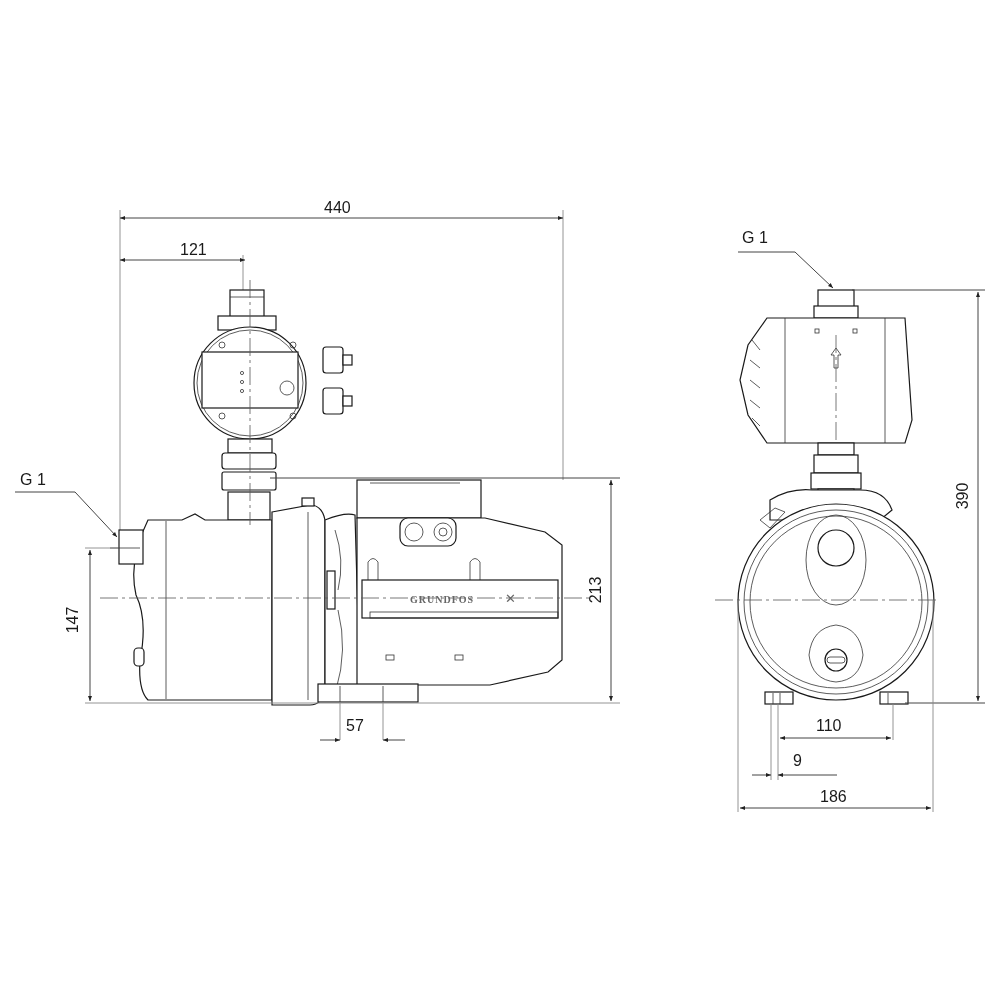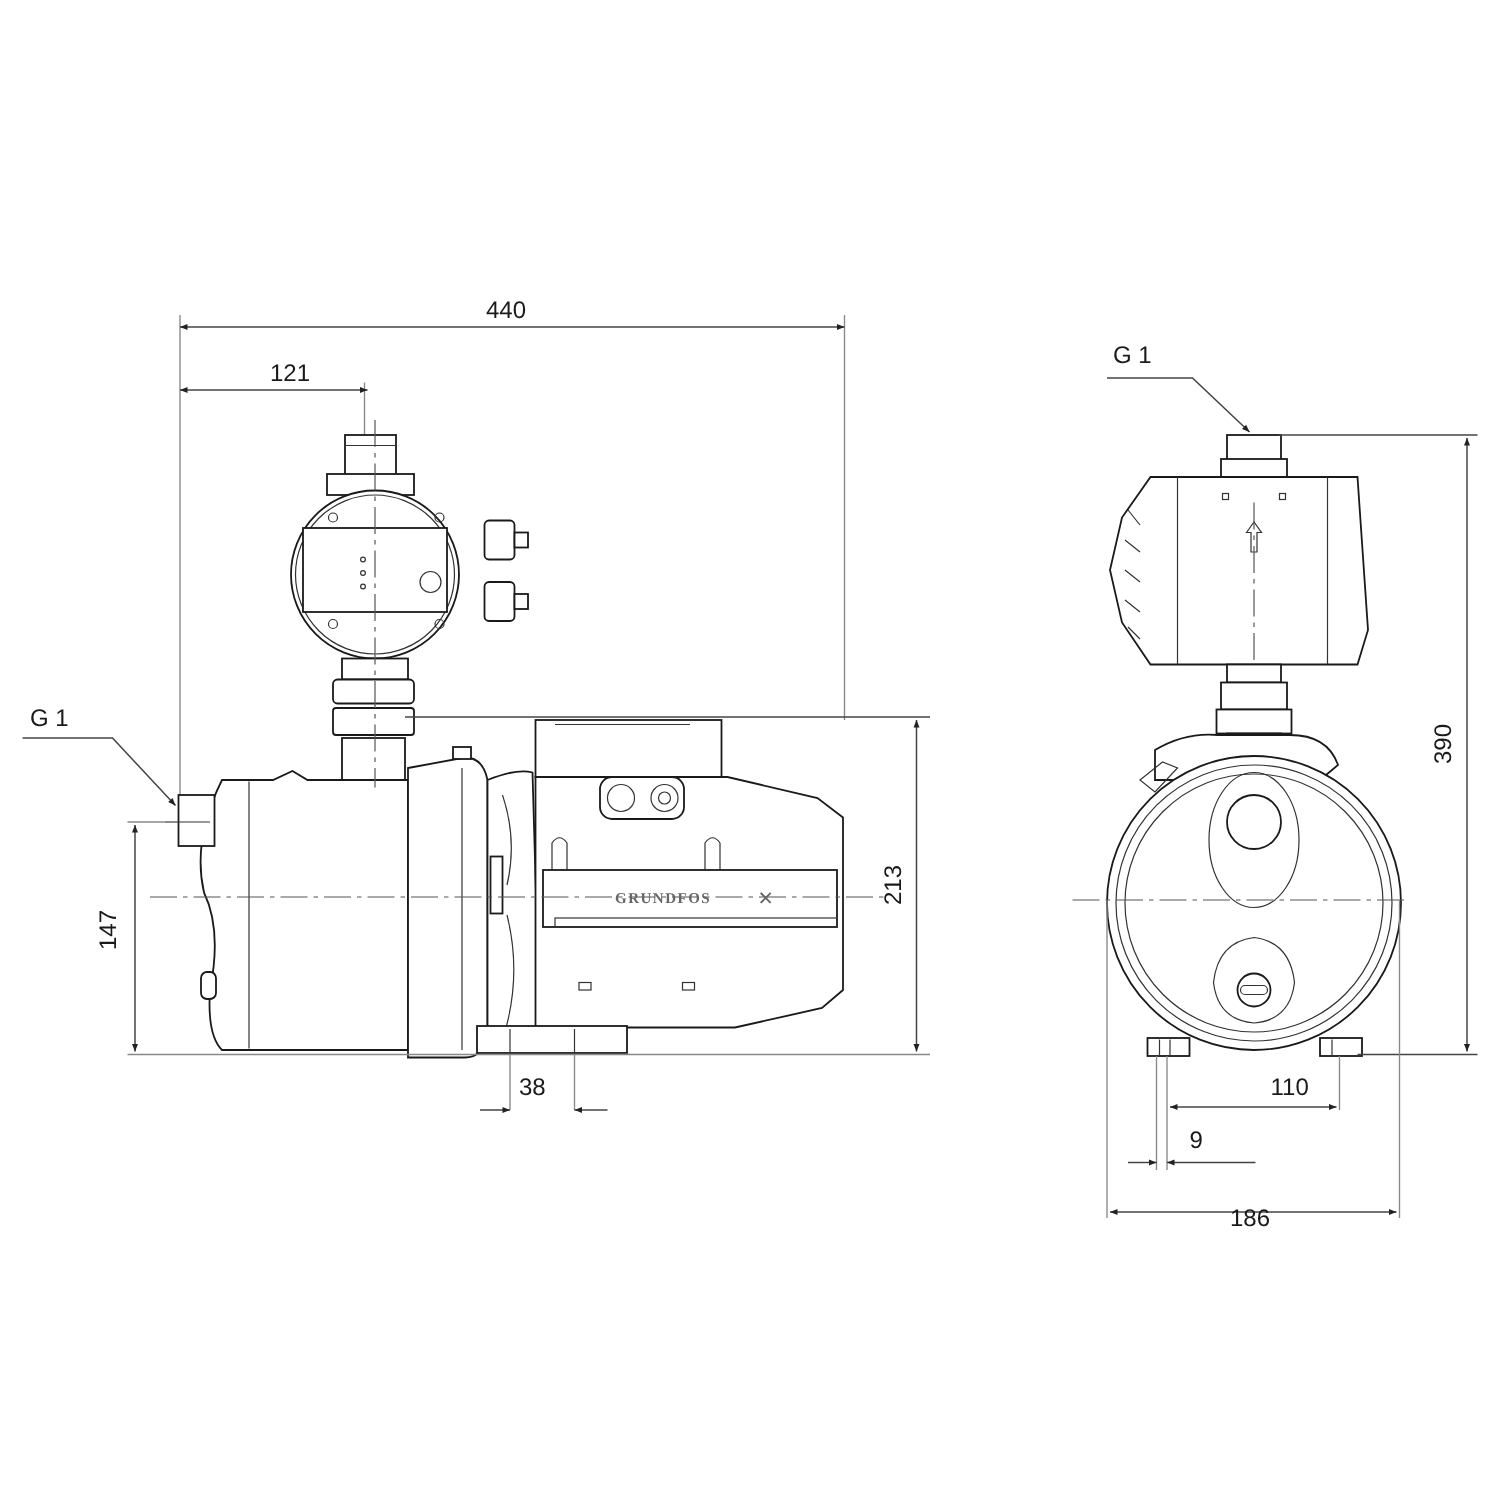--- a/index.html
+++ b/index.html
@@ -175,21 +175,21 @@
     <line class="ext" x1="933" y1="600" x2="933" y2="812"></line>
     <line class="dim" x1="740" y1="808" x2="931" y2="808" marker-start="url(#arr)" marker-end="url(#arr)"></line>
   </g>
 </svg>
 
 <div class="lbl" style="left:324px;top:200px;">440</div>
 <div class="lbl" style="left:158px;top:242px;margin-left:22px;">121</div>
 <div class="lbl" style="left:20px;top:472px;">G 1</div>
 <div class="lbl rot" style="left:60px;top:612px;">147</div>
 <div class="lbl rot" style="left:583px;top:582px;">213</div>
-<div class="lbl" style="left:346px;top:718px;">38</div>
+<div class="lbl" style="left:346px;top:718px;">57</div>
 <div class="lbl brand" style="left:410px;top:595px;">GRUNDFOS</div>
 <div class="lbl" style="left:505px;top:592px;font-size:13px;color:#666;">✕</div>
 
 <div class="lbl" style="left:742px;top:230px;">G 1</div>
 <div class="lbl rot" style="left:950px;top:488px;">390</div>
-<div class="lbl" style="left:816px;top:718px;margin-left:31px;">110</div>
+<div class="lbl" style="left:816px;top:718px;">110</div>
 <div class="lbl" style="left:793px;top:753px;">9</div>
-<div class="lbl" style="left:820px;top:789px;margin-top:16px;">186</div>
+<div class="lbl" style="left:820px;top:789px;">186</div>
 
 </body></html>

